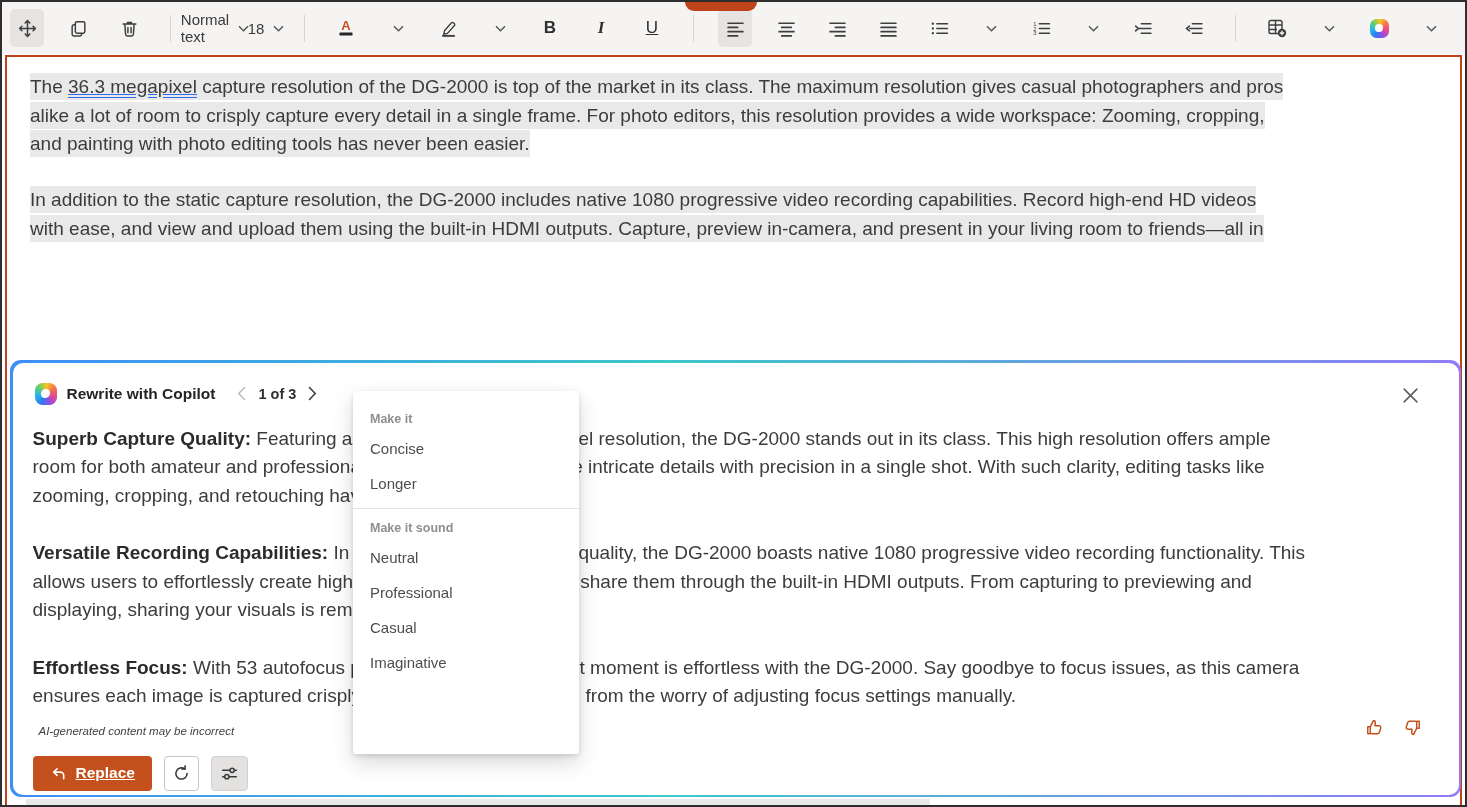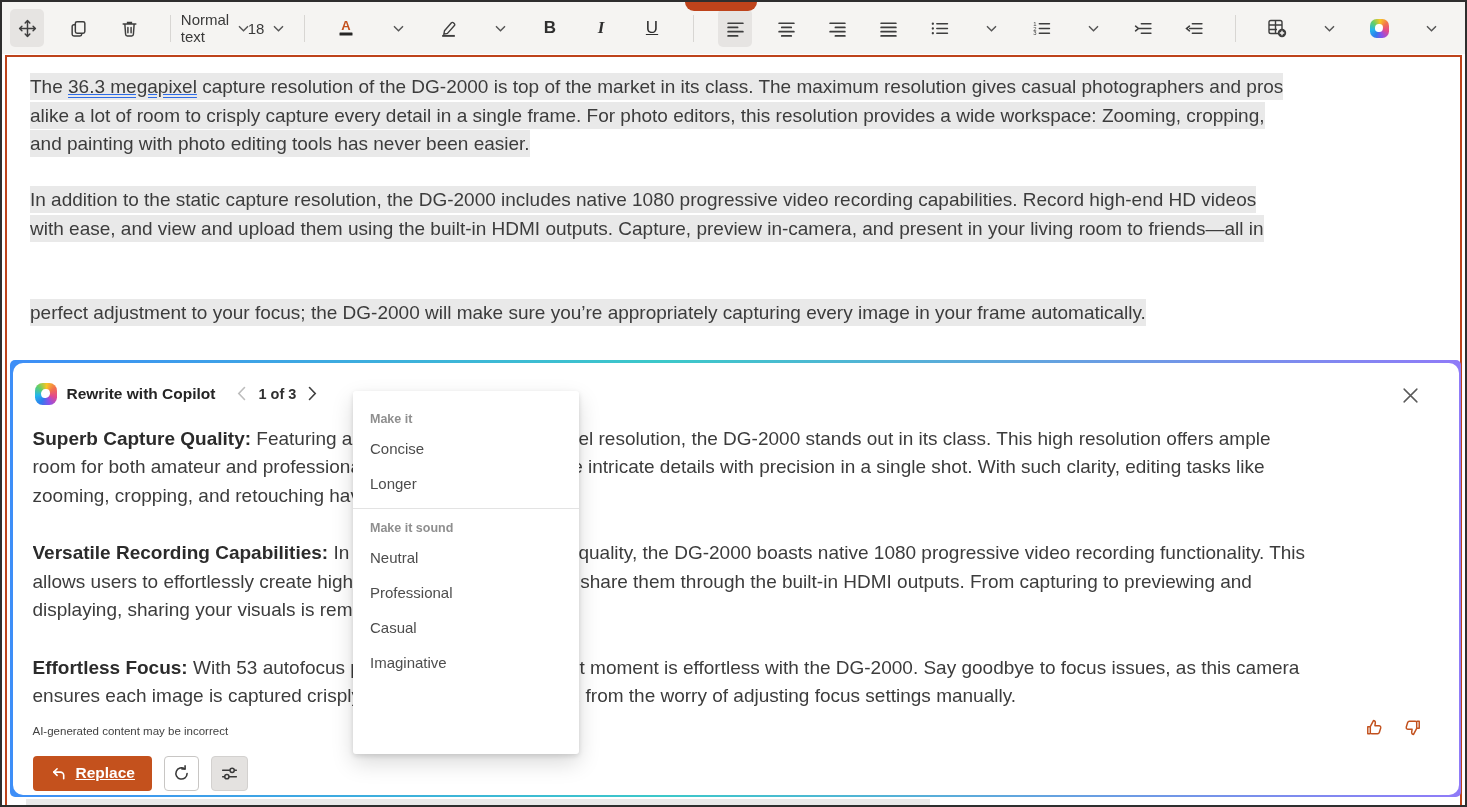--- a/index.html
+++ b/index.html
@@ -26,33 +26,33 @@
   .doc-frame { position:absolute; left:3px; right:3px; top:53px; bottom:0; border:2.5px solid #BE431B; border-bottom:none; z-index:1; }
   .doc-tab { position:absolute; top:0; left:683px; width:72px; height:9px; background:#BE431B; border-radius:0 0 9px 9px; z-index:6; }
 
   
   .doc-text { position:absolute; left:28px; z-index:2; }
   .doc-line { font-size:19px; line-height:28.5px; height:28.5px; white-space:pre; color:#3C3C3C; }
   .hl { background:#E9E9E9; padding:3px 0; }
   .grammar { text-decoration:underline double #2E6BE6; }
 
   
-  .panel-wrap { position:absolute; left:8px; top:358px; width:1451px; height:437px; border-radius:5px; padding:2.5px; background:linear-gradient(to right,#3E8EF7 0%,#3CC8C9 45%,#8F7BF8 100%); z-index:4; }
+  .panel-wrap { position:absolute; left:8px; top:358px; width:1451px; height:437px; border-radius:11px; padding:2.5px; background:linear-gradient(to right,#3E8EF7 0%,#3CC8C9 45%,#8F7BF8 100%); z-index:4; }
   .panel { width:100%; height:100%; background:#fff; border-radius:10px; position:relative; overflow:hidden; }
   .panel-header { position:absolute; top:20px; left:22px; display:flex; align-items:center; gap:10px; }
   .panel-title { font-size:15.5px; font-weight:700; color:#242424; margin-right:10px; }
   .pager { display:flex; align-items:center; gap:10px; }
   .pager-label { font-size:14.5px; font-weight:600; color:#303030; }
   .icon-btn { background:none; border:none; display:flex; align-items:center; justify-content:center; padding:2px; }
   .panel-close { position:absolute; top:22px; right:38px; }
   .panel-body { position:absolute; left:20px; top:62px; width:1402px; }
   .p-block { margin-bottom:29px; }
   .p-line { font-size:19px; line-height:28.5px; height:28.5px; white-space:pre; overflow:hidden; color:#3C3C3C; }
   .p-lead { font-weight:700; color:#2B2B2B; }
-  .disclaimer { position:absolute; left:20px; top:362px; font-size:11.5px; color:#424242; }
+  .disclaimer { position:absolute; left:26px; top:362px; font-size:11.5px; color:#424242;font-style:italic; }
   .thumbs { position:absolute; right:34px; top:352px; display:flex; gap:13px; }
   .action-row { position:absolute; left:20px; top:393px; display:flex; align-items:center; gap:12px; }
   .btn-replace { display:flex; align-items:center; gap:9px; height:35px; padding:0 17px; border:none; border-radius:4px; background:#C4511D; color:#fff; font-size:15.5px; font-weight:600; font-family:inherit;text-decoration:underline; }
   .btn-insert { display:flex; align-items:center; gap:9px; height:35px; padding:0 14px; border:1px solid #C8C6C4; border-radius:4px; background:#fff; color:#303030; font-size:15.5px; font-weight:600; font-family:inherit; }
   .btn-sq { width:35px; height:35px; border:1px solid #C8C6C4; border-radius:4px; background:#fff; display:flex; align-items:center; justify-content:center; }
   .btn-sq.pressed { background:#E4E2E0; border-color:#D3D1CF; width:37px; }
 
   
   .menu { position:absolute; left:351px; top:389px; width:226px; height:363px; background:#fff; border-radius:3px; box-shadow:0 2px 5px rgba(0,0,0,.13),0 9px 22px rgba(0,0,0,.15); z-index:10; padding-top:12px; }
   .menu-header { padding:9px 17px 5px; font-size:12.5px; font-weight:600; color:#8F8F8F; }
@@ -262,21 +262,20 @@
   <div class="doc-text" style="top:71px;">
     <div class="doc-line"><span class="hl"><span>The </span><span class="grammar">36.3 megapixel</span><span> capture resolution of the DG-2000 is top of the market in its class. The maximum resolution gives casual photographers and pros</span></span></div>
     <div class="doc-line"><span class="hl">alike a lot of room to crisply capture every detail in a single frame. For photo editors, this resolution provides a wide workspace: Zooming, cropping,</span></div>
     <div class="doc-line"><span class="hl">and painting with photo editing tools has never been easier.</span></div>
   </div>
   <div class="doc-text" style="top:184px;">
     <div class="doc-line"><span class="hl">In addition to the static capture resolution, the DG-2000 includes native 1080 progressive video recording capabilities. Record high-end HD videos</span></div>
     <div class="doc-line"><span class="hl">with ease, and view and upload them using the built-in HDMI outputs. Capture, preview in-camera, and present in your living room to friends—all in</span></div>
   </div>
   <div class="doc-text" style="top:297px;">
-    <div class="doc-line"><span class="hl">perfect adjustment to your focus; the DG-2000 will make sure you’re appropriately capturing every image in your frame automatically.</span></div>
   </div>
 
   <div class="sliver">
     <div class="doc-line"><span class="hl">DG-2000 combines these features with a wide array of adjustments and abilities to meet your needs.</span></div>
   </div>
 
   <div class="panel-wrap">
     <div class="panel">
 
       <div class="panel-header">

